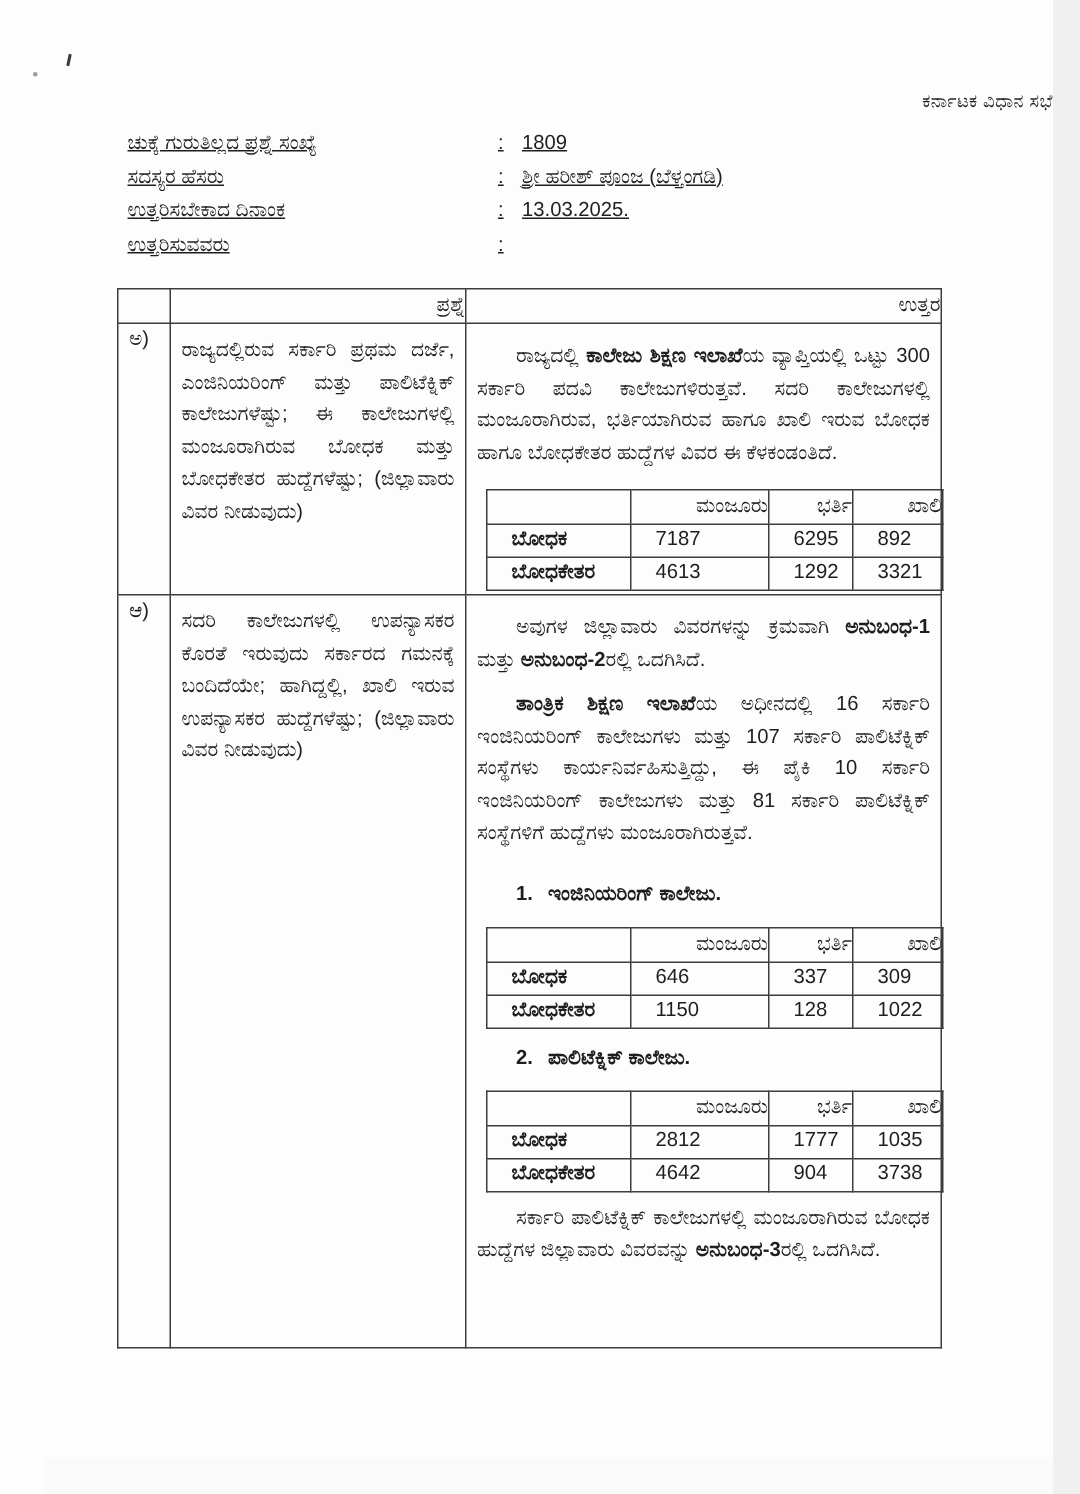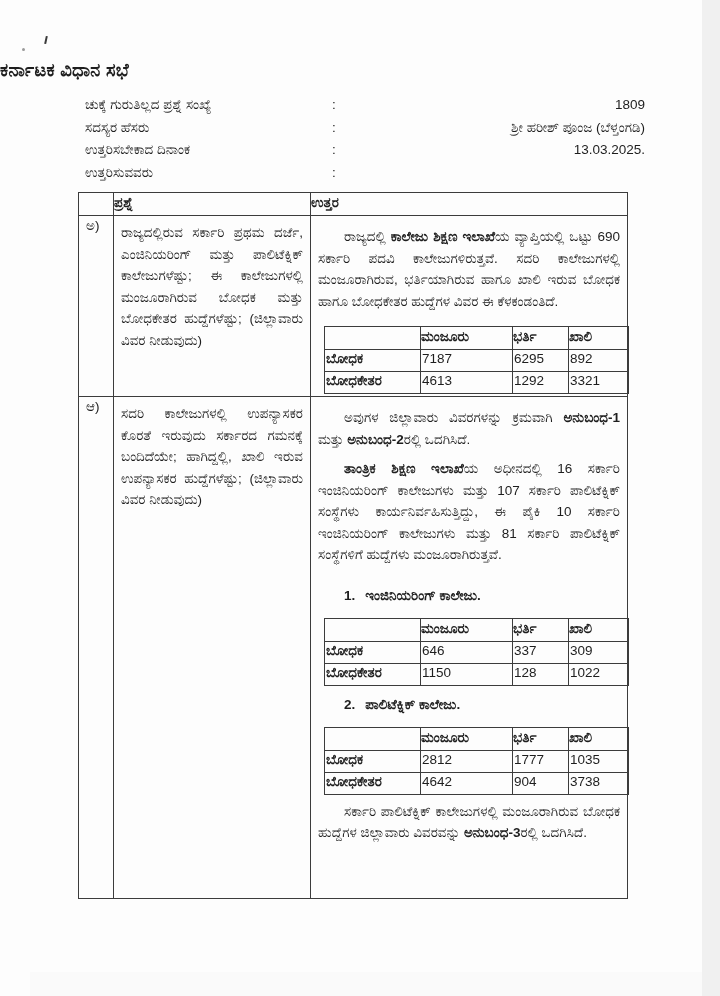--- a/index.html
+++ b/index.html
@@ -7,44 +7,44 @@
     width:720px;height:996px;position:relative;overflow:hidden;
     background:#fdfdfd;color:#1e1e1e;
     font-family:"Liberation Sans","DejaVu Sans",sans-serif;
     font-size:13.5px;
   }
   .scan-band-right{position:absolute;top:0;right:0;width:18px;height:996px;background:#f0f0f0;}
   .scan-band-bottom{position:absolute;left:30px;bottom:0;width:672px;height:24px;background:#fafafa;}
   .scan-mark-a{position:absolute;left:45px;top:36px;width:2px;height:8px;background:#3a3a3a;transform:rotate(12deg);}
   .scan-mark-b{position:absolute;left:22px;top:48px;width:3px;height:3px;background:#9a9a9a;border-radius:50%;}
 
-  .doc-title{position:absolute;top:60px;left:0;width:702px;text-align:left;
-    font-weight:700;font-size:18px;letter-spacing:.3px;}
-
-  .meta{position:absolute;top:97px;left:85px;width:560px;}
+  .doc-title{position:absolute;top:60px;left:0;width:702px;text-align:right;
+    font-weight:400;font-size:12px;letter-spacing:.3px;}
+
+  .meta{position:absolute;top:87px;left:85px;width:560px;text-decoration:underline;}
   .meta-row{display:flex;align-items:flex-start;height:22.5px;}
   .meta-label{width:247px;}
   .meta-colon{width:16px;text-align:left;}
-  .meta-value{flex:1;text-align:right;}
+  .meta-value{flex:1;}
 
   table.qa{position:absolute;left:78px;top:192px;width:549px;
     border-collapse:collapse;table-layout:fixed;}
   table.qa th,table.qa td{border:1px solid #3c3c3c;vertical-align:top;padding:2px 7px;}
-  table.qa thead th{height:18px;text-align:left;font-weight:700;padding:2px 0;}
+  table.qa thead th{height:18px;text-align:right;font-weight:400;padding:2px 0;}
   td.row-label{padding:4px 2px 0 5px;}
   td.q-cell .q-par{margin:4px 0 0;text-align:justify;line-height:21.5px;}
   td.a-cell{padding:2px 8px;}
   .a-par{margin:8px 0 0;text-indent:26px;text-align:justify;line-height:21.5px;}
   .a-par b{font-weight:700;}
 
   .row-a-cell{height:168px;}
   .row-b-cell{height:497px;}
 
   table.stat{border-collapse:collapse;table-layout:fixed;width:304px;margin:14px 0 0 6px;}
-  table.stat th,table.stat td{border:1px solid #3c3c3c;height:19px;padding:1px 1px;}
+  table.stat th,table.stat td{border:1px solid #3c3c3c;height:19px;padding:1px 16px;}
   table.stat th{font-weight:700;text-align:center;padding:1px 2px;}
   table.stat td.lbl{font-weight:700;text-align:left;}
   table.stat td.num{text-align:left;}
 
   .list-head{font-weight:700;margin:22px 0 0 26px;}
   .list-head .num{display:inline-block;margin-right:10px;}
   .head-2{margin-top:11px;}
   .closing{margin-top:6px;}
 </style>
 </head>
@@ -92,21 +92,21 @@
       <th>ಉತ್ತರ</th>
     </tr>
   </thead>
   <tbody>
     <tr>
       <td class="row-label row-a-cell">ಅ)</td>
       <td class="q-cell">
         <p class="q-par">ರಾಜ್ಯದಲ್ಲಿರುವ ಸರ್ಕಾರಿ ಪ್ರಥಮ ದರ್ಜೆ, ಎಂಜಿನಿಯರಿಂಗ್ ಮತ್ತು ಪಾಲಿಟೆಕ್ನಿಕ್ ಕಾಲೇಜುಗಳೆಷ್ಟು; ಈ ಕಾಲೇಜುಗಳಲ್ಲಿ ಮಂಜೂರಾಗಿರುವ ಬೋಧಕ ಮತ್ತು ಬೋಧಕೇತರ ಹುದ್ದೆಗಳೆಷ್ಟು; (ಜಿಲ್ಲಾವಾರು ವಿವರ ನೀಡುವುದು)</p>
       </td>
       <td class="a-cell">
-        <p class="a-par"><span>ರಾಜ್ಯದಲ್ಲಿ </span><b>ಕಾಲೇಜು ಶಿಕ್ಷಣ ಇಲಾಖೆ</b><span>ಯ ವ್ಯಾಪ್ತಿಯಲ್ಲಿ ಒಟ್ಟು 690 ಸರ್ಕಾರಿ ಪದವಿ ಕಾಲೇಜುಗಳಿರುತ್ತವೆ. ಸದರಿ ಕಾಲೇಜುಗಳಲ್ಲಿ ಮಂಜೂರಾಗಿರುವ, ಭರ್ತಿಯಾಗಿರುವ ಹಾಗೂ ಖಾಲಿ ಇರುವ ಬೋಧಕ ಹಾಗೂ ಬೋಧಕೇತರ ಹುದ್ದೆಗಳ ವಿವರ ಈ ಕೆಳಕಂಡಂತಿದೆ.</span></p>
+        <p class="a-par"><span>ರಾಜ್ಯದಲ್ಲಿ </span><b>ಕಾಲೇಜು ಶಿಕ್ಷಣ ಇಲಾಖೆ</b><span>ಯ ವ್ಯಾಪ್ತಿಯಲ್ಲಿ ಒಟ್ಟು 300 ಸರ್ಕಾರಿ ಪದವಿ ಕಾಲೇಜುಗಳಿರುತ್ತವೆ. ಸದರಿ ಕಾಲೇಜುಗಳಲ್ಲಿ ಮಂಜೂರಾಗಿರುವ, ಭರ್ತಿಯಾಗಿರುವ ಹಾಗೂ ಖಾಲಿ ಇರುವ ಬೋಧಕ ಹಾಗೂ ಬೋಧಕೇತರ ಹುದ್ದೆಗಳ ವಿವರ ಈ ಕೆಳಕಂಡಂತಿದೆ.</span></p>
 
         <table class="stat">
           <colgroup>
               <col style="width:96px">
               <col style="width:92px">
               <col style="width:56px">
               <col style="width:60px">
             </colgroup>
           <thead>
             <tr>

